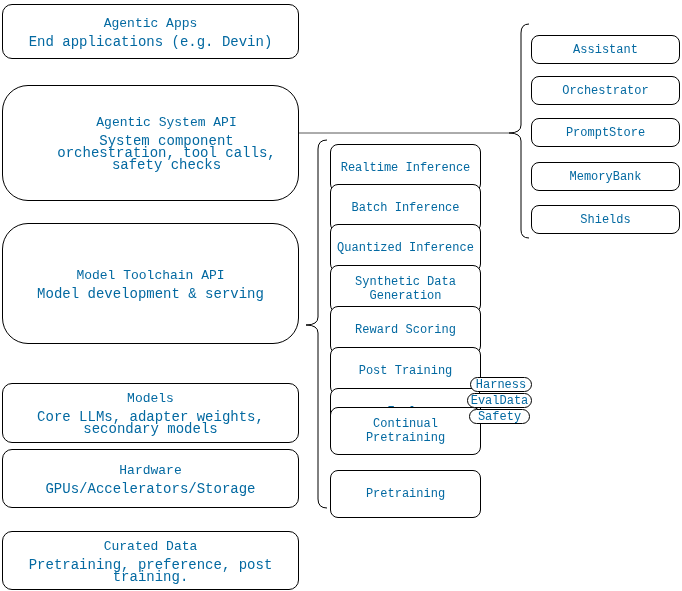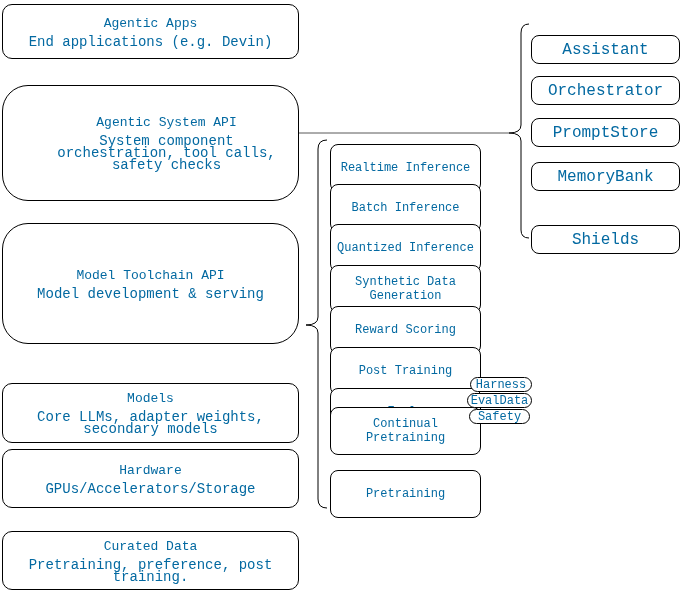--- a/index.html
+++ b/index.html
@@ -48,21 +48,21 @@
     width: 151px;
     height: 48px;
     border-radius: 8px;
     font-size: 12px;
   }
   .rbox {
     left: 531px;
     width: 149px;
     height: 29px;
     border-radius: 8px;
-    font-size: 16px;
+    font-size: 12px;
   }
   .tag {
     position: absolute;
     box-sizing: border-box;
     background: #ffffff;
     border: 1px solid #000000;
     border-radius: 8px;
     display: flex;
     align-items: center;
     justify-content: center;
@@ -154,17 +154,17 @@
   </div>
   <div class="node rbox" style="top:76px;">
     <span>Orchestrator</span>
   </div>
   <div class="node rbox" style="top:118px;">
     <span>PromptStore</span>
   </div>
   <div class="node rbox" style="top:162px;text-align:right;">
     <span>MemoryBank</span>
   </div>
-  <div class="node rbox" style="top:205px;margin-top:20px;">
+  <div class="node rbox" style="top:205px;">
     <span>Shields</span>
   </div>
 
 </div>
 
 </body></html>

